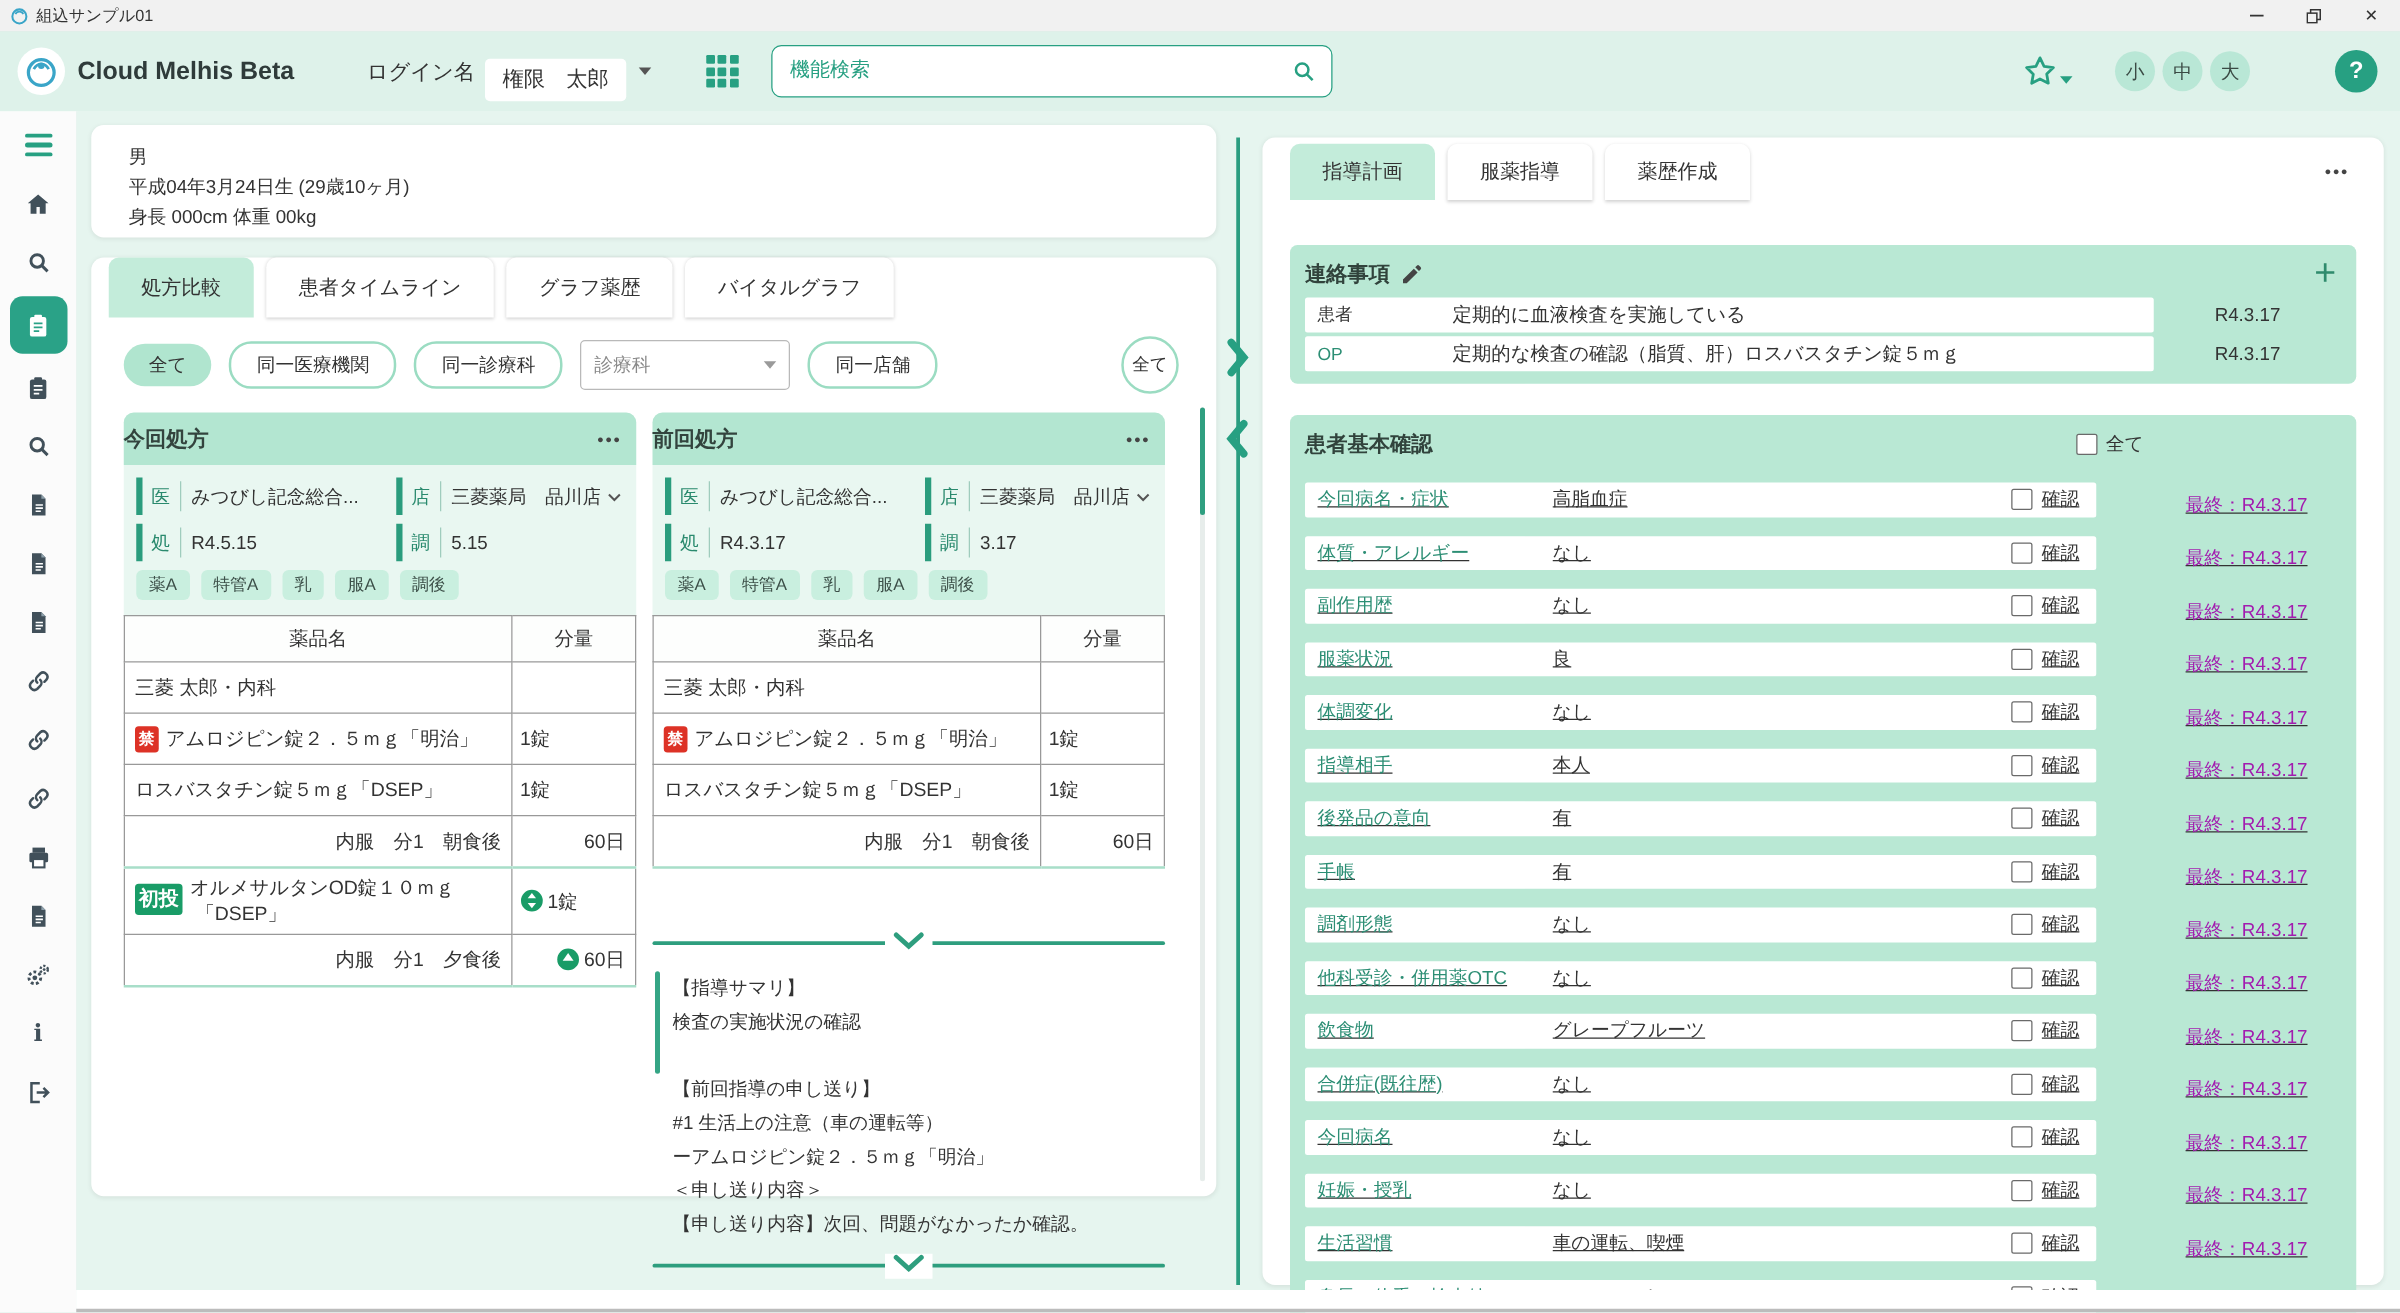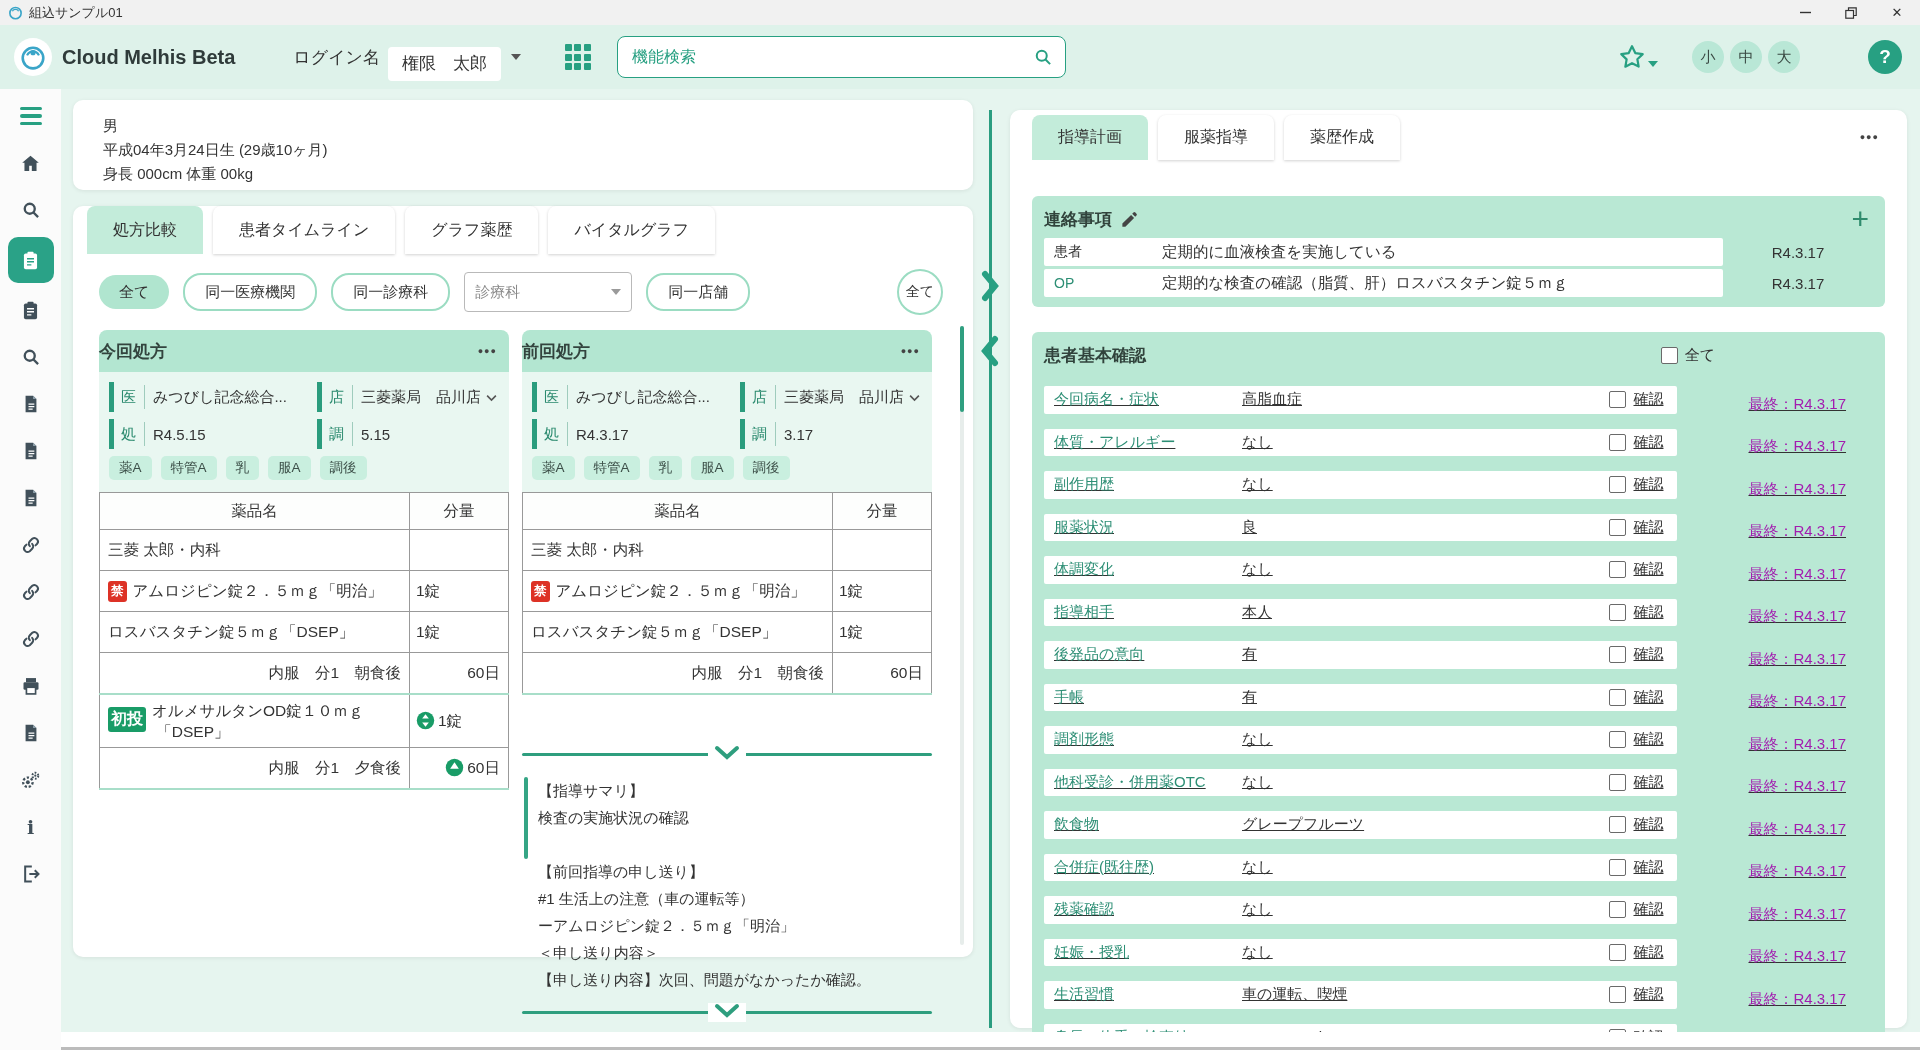--- a/index.html
+++ b/index.html
@@ -735,21 +735,21 @@
               <span class="kVal">なし</span>
               <span class="kCk">
                 <span class="cb"></span>
                 <span>確認</span>
               </span>
             </div>
             <span class="kDate">最終：R4.3.17</span>
           </div>
         <div class="kRow">
             <div class="kWhite">
-              <span class="kLbl">残薬確認</span>
+              <span class="kLbl">今回病名</span>
               <span class="kVal">なし</span>
               <span class="kCk">
                 <span class="cb"></span>
                 <span>確認</span>
               </span>
             </div>
             <span class="kDate">最終：R4.3.17</span>
           </div>
         <div class="kRow">
             <div class="kWhite">

